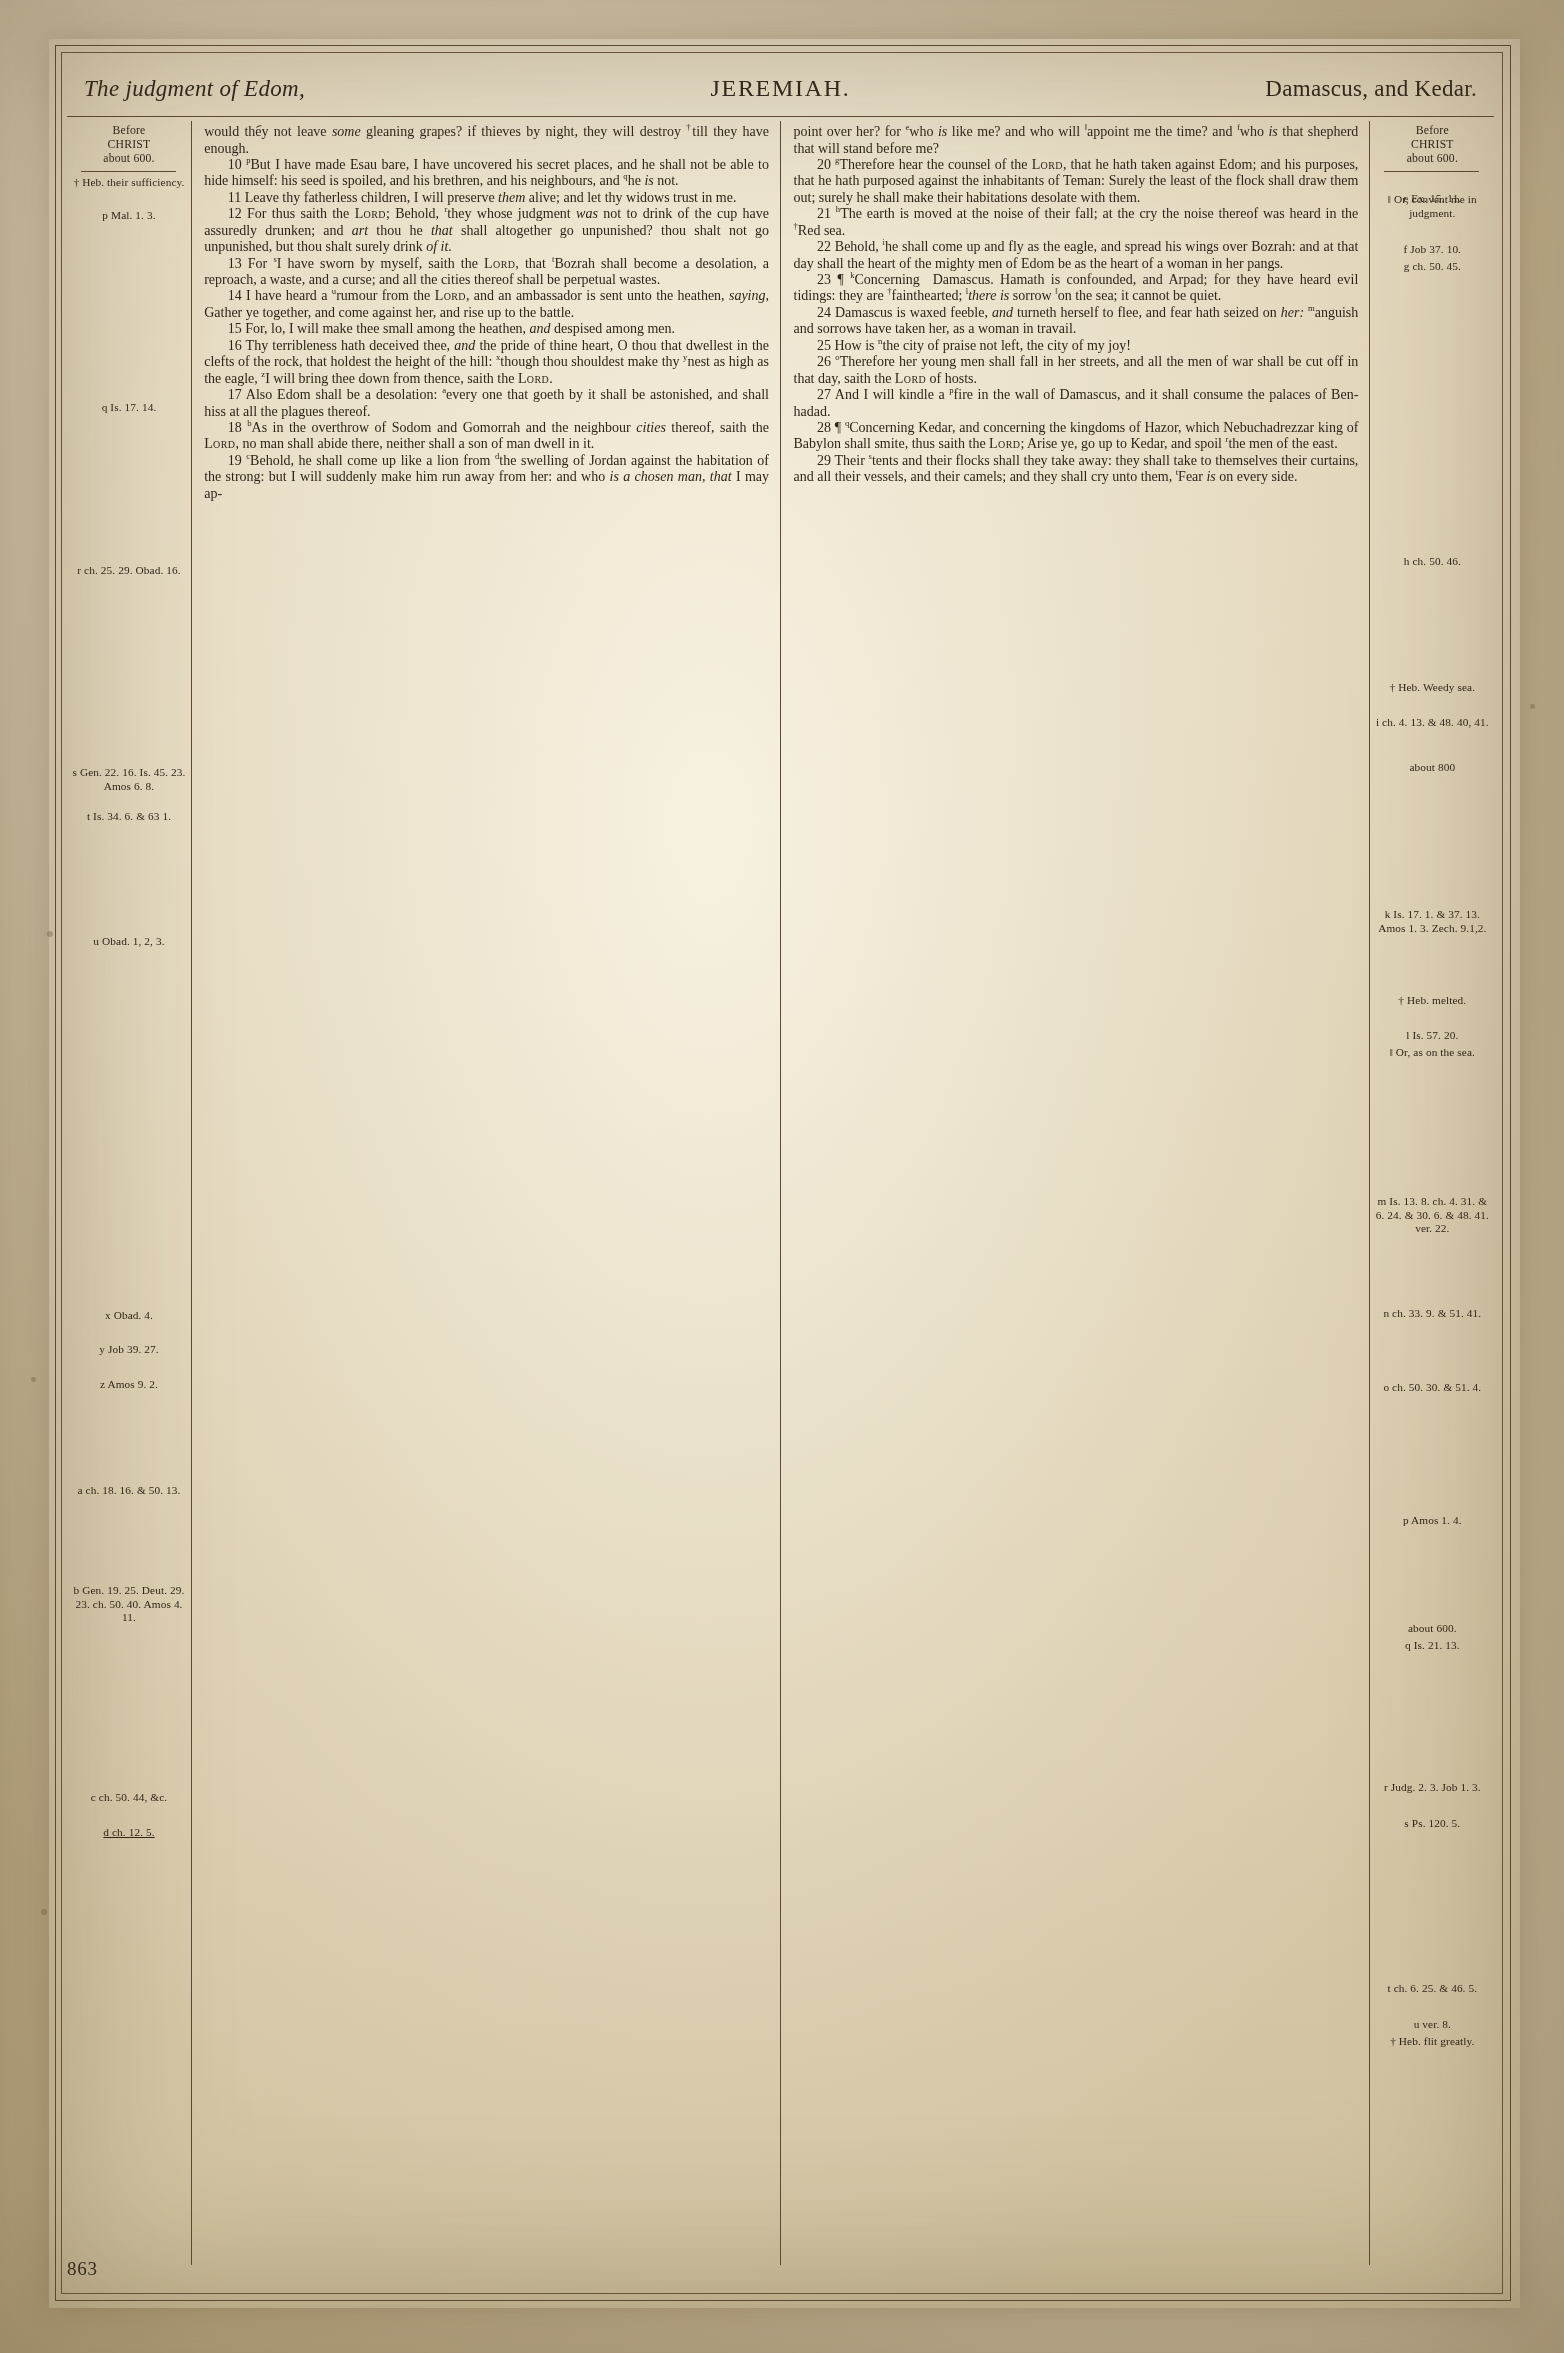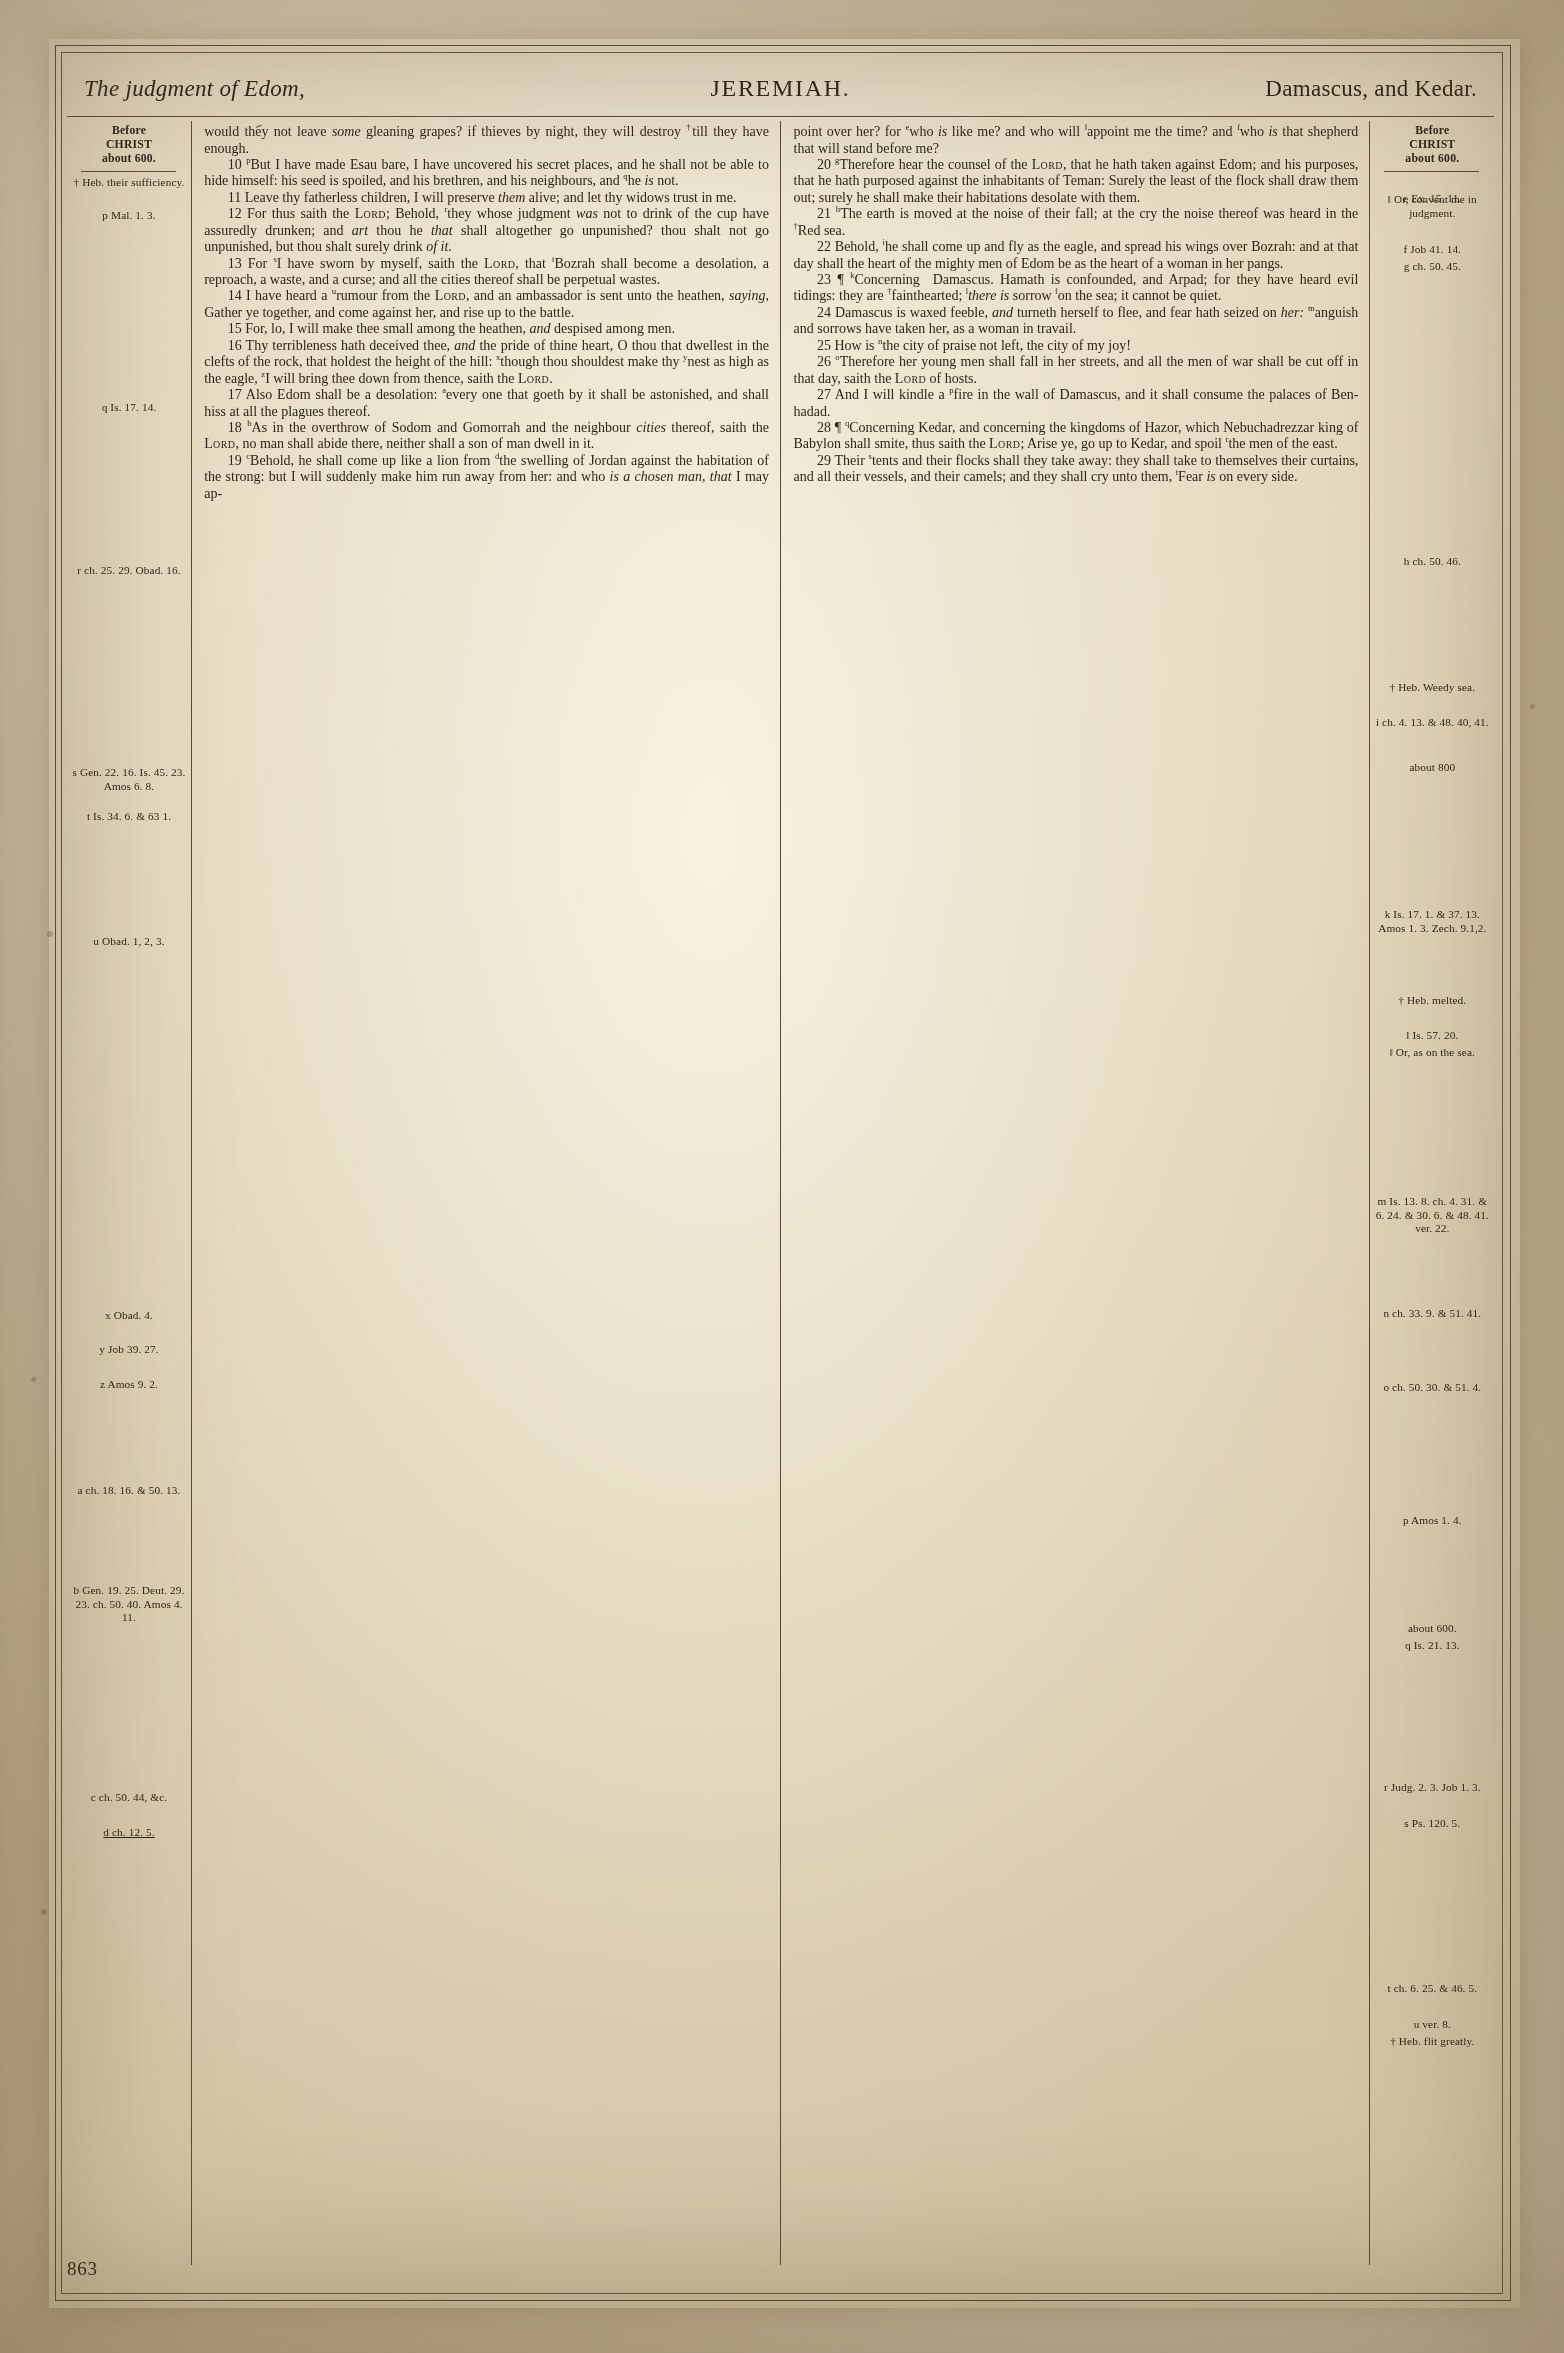--- a/index.html
+++ b/index.html
@@ -160,21 +160,20 @@
     width: 124px;
     padding: 0 3.9px;
     box-sizing: border-box;
     font-size: 11.3px;
     line-height: 1.2;
     letter-spacing: 0.1px;
   }
   .mnote .hdr {
     font-size: 11.7px;
     letter-spacing: 0.2px;
-    font-weight: bold;
   }
   .mrule {
     position: absolute;
     left: 14px;
     width: 95px;
     border-top: 0.9px solid #5c4a33;
   }
 
   
   .pageno {
@@ -272,21 +271,21 @@
 
       <div class="marg right">
         <div class="mnote" style="top:3.1px;">
           <div class="hdr">Before</div>
           <div class="hdr">CHRIST</div>
           <div class="hdr small">about 600.</div>
         </div>
         <div class="mrule" style="top:50px;"></div>
         <div class="mnote" style="top:55px;margin-top:16px;">e Ex. 15. 11.</div>
         <div class="mnote" style="top:72px;">‖ Or, convent me in judgment.</div>
-        <div class="mnote" style="top:122px;">f Job 41. 14.</div>
+        <div class="mnote" style="top:122px;">f Job 37. 10.</div>
         <div class="mnote" style="top:139px;">g ch. 50. 45.</div>
         <div class="mnote" style="top:434px;">h ch. 50. 46.</div>
         <div class="mnote" style="top:560px;">† Heb. Weedy sea.</div>
         <div class="mnote" style="top:595px;">i ch. 4. 13. &amp; 48. 40, 41.</div>
         <div class="mnote" style="top:640px;">about 800</div>
         <div class="mnote" style="top:787px;">k Is. 17. 1. &amp; 37. 13. Amos 1. 3. Zech. 9.1,2.</div>
         <div class="mnote" style="top:873px;">† Heb. melted.</div>
         <div class="mnote" style="top:908px;">l Is. 57. 20.</div>
         <div class="mnote" style="top:925px;">‖ Or, as on the sea.</div>
         <div class="mnote" style="top:1074px;">m Is. 13. 8. ch. 4. 31. &amp; 6. 24. &amp; 30. 6. &amp; 48. 41. ver. 22.</div>

